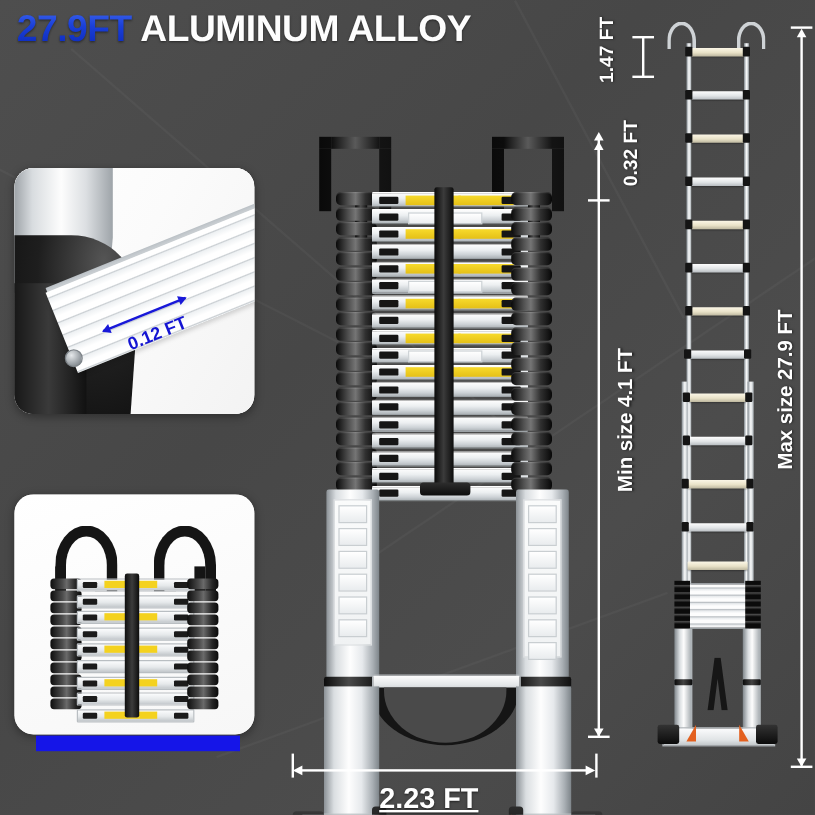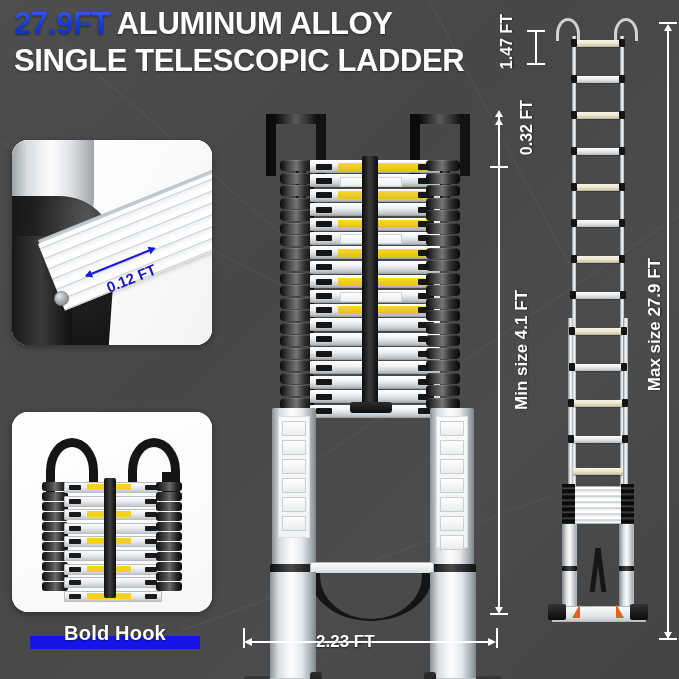--- a/index.html
+++ b/index.html
@@ -241,21 +241,20 @@
     <div class="streak" style="left:60px;top:40px;width:520px;height:2px;transform:rotate(41deg);"></div>
     <div class="streak" style="left:300px;top:470px;width:460px;height:2px;transform:rotate(-34deg);"></div>
     <div class="streak" style="left:180px;top:630px;width:400px;height:2px;transform:rotate(-20deg);"></div>
     <div class="streak" style="left:430px;top:0px;width:300px;height:2px;transform:rotate(62deg);"></div>
   </div>
 
   <div class="headline">
     <div class="hl-row hl1">
       <span class="blue-grad">27.9FT</span><span class="wht"> ALUMINUM ALLOY</span>
     </div>
-    <div class="hl-row hl2 wht">SINGLE TELESCOPIC LADDER</div>
   </div>
 
   <div class="card card-a">
     <div class="ca-wrap">
       <div class="ca-white"></div>
       <div class="ca-tube"></div>
       <div class="ca-blk"></div>
       <div class="ca-blk2"></div>
       <div class="ca-rung-edge"></div>
       <div class="ca-rung"></div>
@@ -337,21 +336,20 @@
         <div class="cb-ring"></div>
           <div class="cb-ring"></div>
         <div class="cb-ring"></div>
           <div class="cb-ring"></div>
         <div class="cb-ring"></div>
       </div>
       <div class="cb-strap"></div>
     </div>
   </div>
   <div class="cap cap-b">
-    <div class="cap-txt">Bold Hook</div>
     <div class="cap-bar"></div>
   </div>
 
   <div class="main-ladder">
     <div class="hookM l"></div>
     <div class="hookM-stem l"></div>
     <div class="hookM r"></div>
     <div class="hookM-stem r"></div>
 
     <div class="railstack l">
@@ -616,15 +614,15 @@
   <div class="arrowUp" style="left:664px;top:24px;"></div>
   <div class="dimline" style="left:667px;top:28px;height:610px;"></div>
   <div class="arrowDn" style="left:664px;top:632px;"></div>
   <div class="tick" style="left:659px;top:638px;width:18px;"></div>
 
   <div class="dimline" style="left:243px;top:628px;height:20px;"></div>
   <div class="dimline" style="left:496px;top:628px;height:20px;"></div>
   <div class="hline" style="left:248px;top:641px;width:245px;"></div>
   <div class="arrowL" style="left:244px;top:638px;"></div>
   <div class="arrowR" style="left:488px;top:638px;"></div>
-  <div class="hlabel" style="left:316px;top:632px;font-size:17px;">2.23 FT</div>
+  <div class="hlabel" style="left:316px;top:652px;font-size:24px;text-decoration:underline;">2.23 FT</div>
 
 </div>
 
 </body></html>

